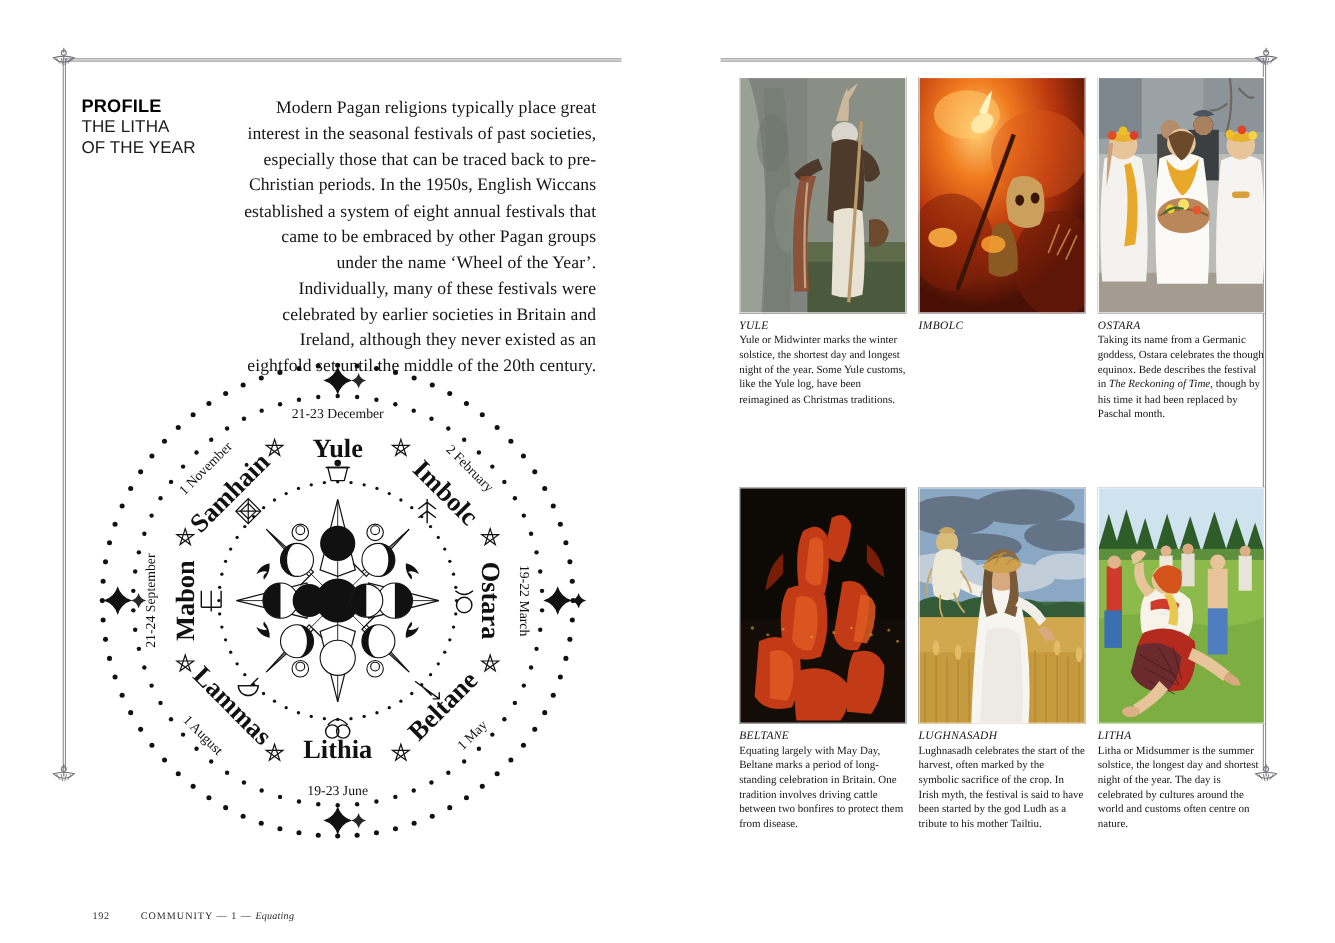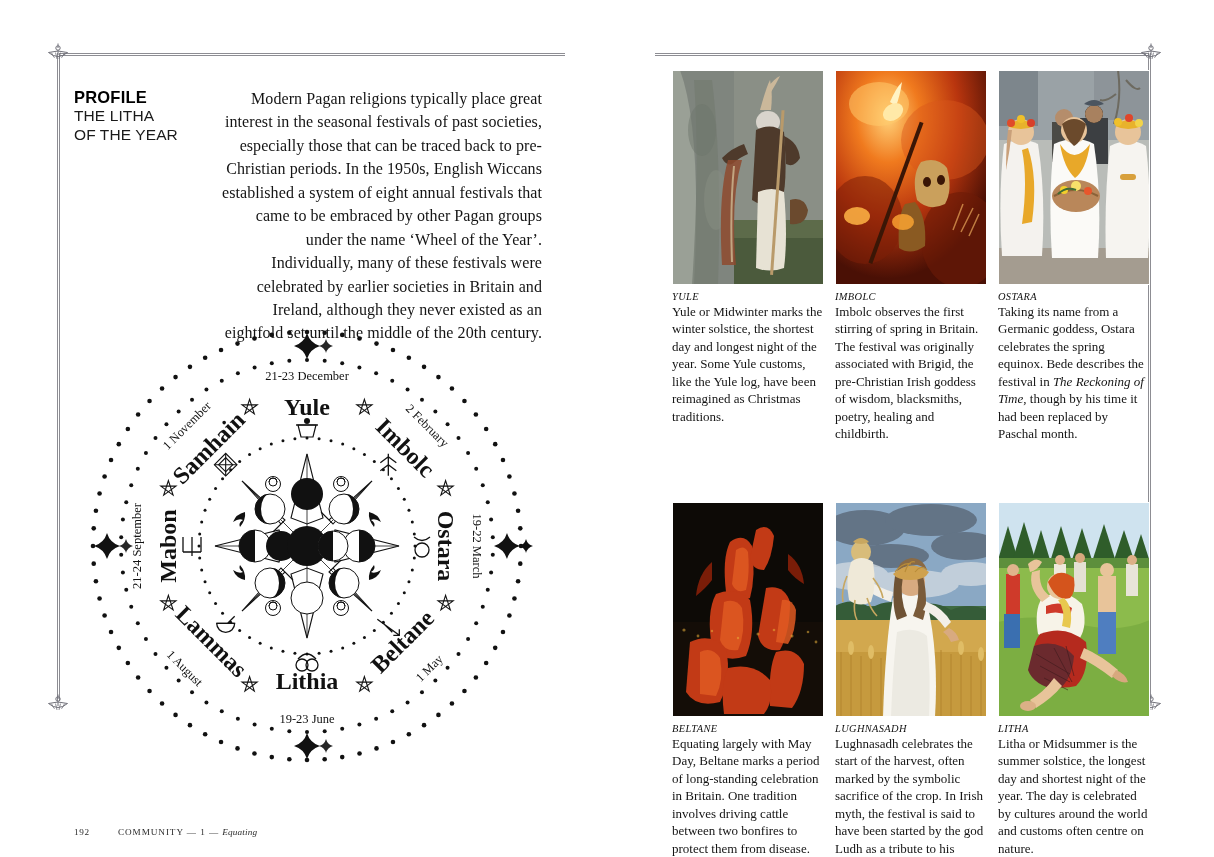--- a/index.html
+++ b/index.html
@@ -119,41 +119,41 @@
   .photo svg { display: block; width: 100%; height: 100%; }
 
   .cap-title {
     font-style: italic;
     font-size: 10.4px;
     letter-spacing: .035em;
     margin-top: 6px;
     color: #111;
   }
   .cap-body {
-    font-size: 13px;
+    font-size: 10px;
     line-height: 1.345;
     margin-top: 1px;
     color: #141414;
   }
   .cap-body i { }
 
   
   .footer {
     position: absolute;
     bottom: 26px;
     font-size: 9.2px;
     letter-spacing: .07em;
     color: #2a2a2a;
     display: flex;
     align-items: baseline;
   }
   .footer .folio { width: 44px; display: inline-block; }
   .footer .crumb { letter-spacing: .1em; }
   .footer .crumb i { font-style: italic; letter-spacing: .02em; }
-  .footer-left  { left: 74px; }
+  .footer-left  { left: 84px; }
 </style>
 </head>
 <body>
 
 <div class="spread">
 
   <div class="rule-h" style="left:57px; top:53px; width:508px;"></div>
   <div class="rule-h" style="left:655px; top:53px; width:496px;"></div>
   <div class="rule-v" style="left:57px; top:53px; height:648px;"></div>
   <div class="rule-v" style="left:1148px; top:53px; height:648px;"></div>
@@ -688,21 +688,20 @@
               <path d="M80 132 q12 14 10 44 q-14 10 -26 2 q-2 -32 6 -44 Z" fill="#8a5a22"></path>
               <ellipse cx="22" cy="146" rx="13" ry="9" fill="#ffb545" opacity=".85"></ellipse>
               <ellipse cx="68" cy="152" rx="11" ry="8" fill="#ffa733" opacity=".8"></ellipse>
               <g stroke="#e9a85a" stroke-width="1.5" opacity=".7">
                 <path d="M118 160 l10 -26 M126 162 l12 -24 M134 166 l10 -22"></path>
               </g>
               <rect width="152" height="215" fill="none" stroke="#ffffff" stroke-width="2"></rect>
             </svg>
           </div>
           <div class="cap-title">IMBOLC</div>
-          <div class="cap-body">Imbolc observes the first stirring of spring in Britain. The festival was originally associated with Brigid, the pre-Christian Irish goddess of wisdom, blacksmiths, poetry, healing and childbirth.</div>
         </div>
 
         <div class="cell">
           <div class="photo">
             <svg viewBox="0 0 152 215" preserveAspectRatio="xMidYMid slice">
               <rect width="152" height="215" fill="#b9bcb8"></rect>
               <rect width="152" height="70" fill="#9aa2a6"></rect>
               <rect x="0" y="0" width="40" height="56" fill="#7d868c"></rect>
               <rect x="96" y="0" width="56" height="50" fill="#8d9499"></rect>
               <g stroke="#6d6a60" stroke-width="2" fill="none">
@@ -747,21 +746,21 @@
                 <path d="M117 56 q14 -12 27 0 q-14 6 -27 0 Z" fill="#e8b22c"></path>
                 <circle cx="120" cy="52" r="4" fill="#f0c02a"></circle>
                   <circle cx="131" cy="48" r="4" fill="#e0452a"></circle>
                   <circle cx="141" cy="53" r="4" fill="#f2d44a"></circle>
                 <rect x="122" y="104" width="16" height="6" rx="3" fill="#d8a03c"></rect>
               </g>
               <rect width="152" height="215" fill="none" stroke="#ffffff" stroke-width="2"></rect>
             </svg>
           </div>
           <div class="cap-title">OSTARA</div>
-          <div class="cap-body"><span>Taking its name from a Germanic goddess, Ostara celebrates the spring equinox. Bede describes the festival in </span><i>The Reckoning of Time</i><span>, though by his time it had been replaced by Paschal month.</span></div>
+          <div class="cap-body"><span>Taking its name from a Germanic goddess, Ostara celebrates the though equinox. Bede describes the festival in </span><i>The Reckoning of Time</i><span>, though by his time it had been replaced by Paschal month.</span></div>
         </div>
       </div>
 
       <div class="grid-row second">
 
         <div class="cell">
           <div class="photo">
             <svg viewBox="0 0 152 215" preserveAspectRatio="xMidYMid slice">
               <rect width="152" height="215" fill="#0d0a06"></rect>
               <rect y="120" width="152" height="95" fill="#140d07"></rect>

